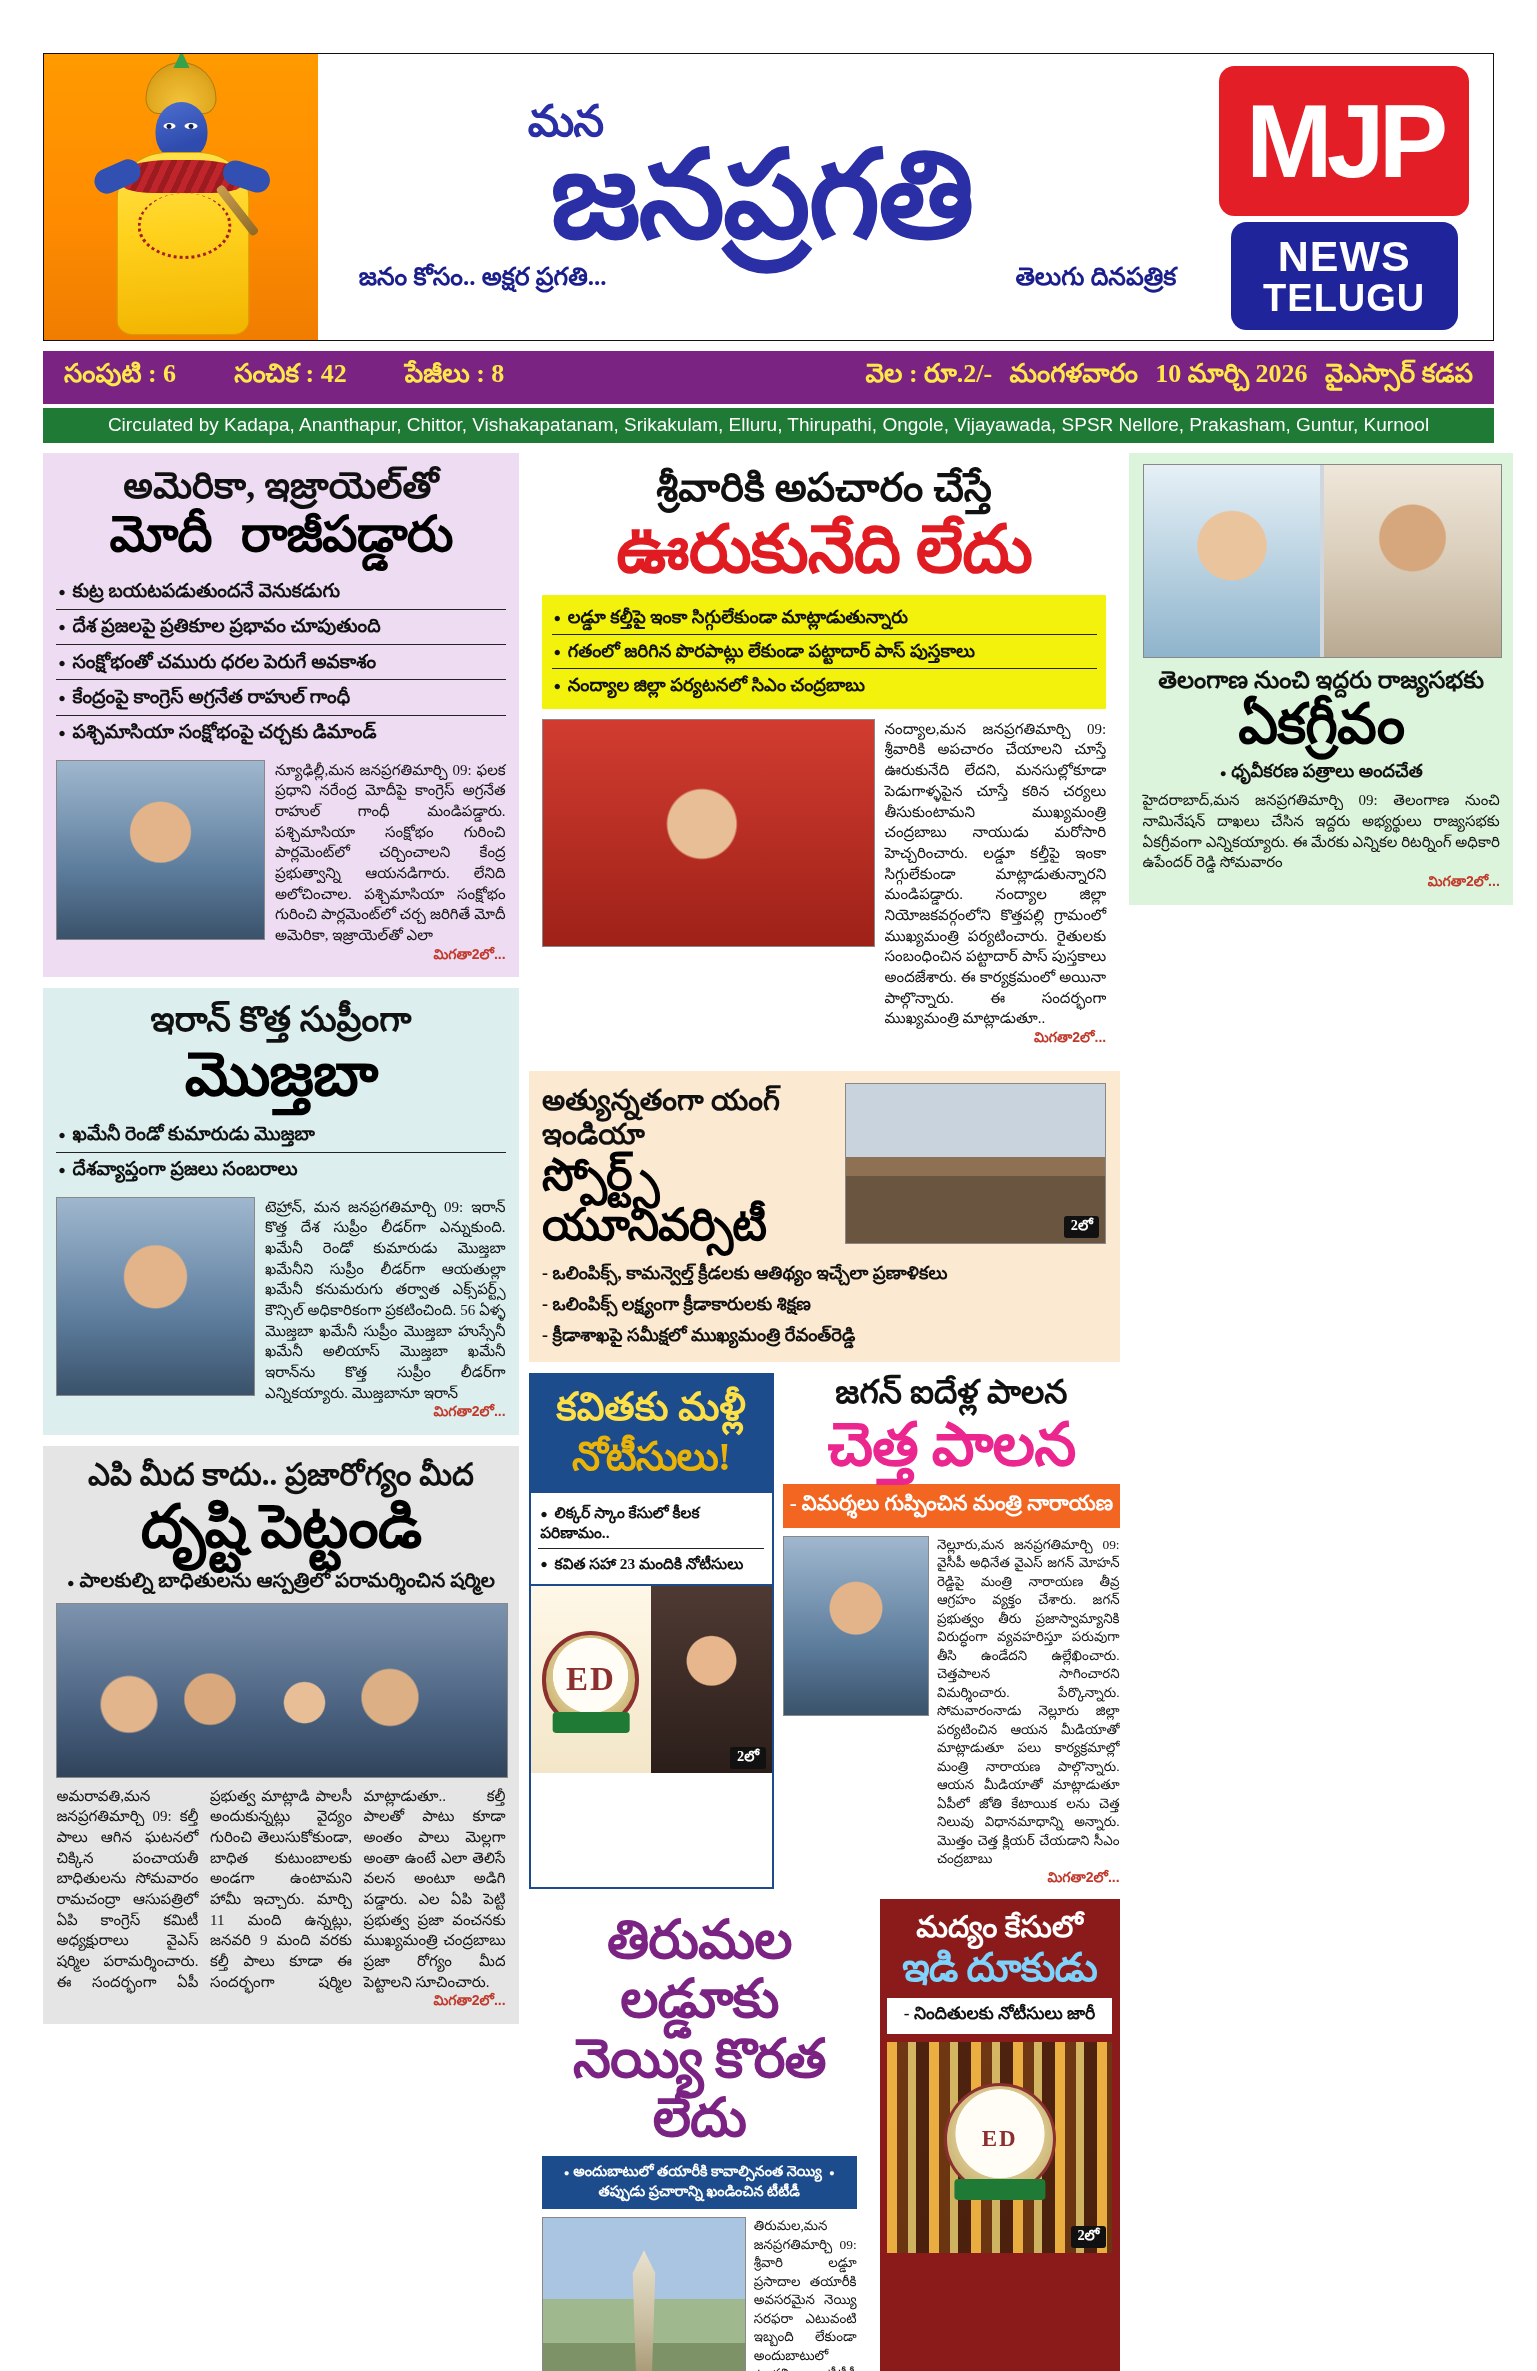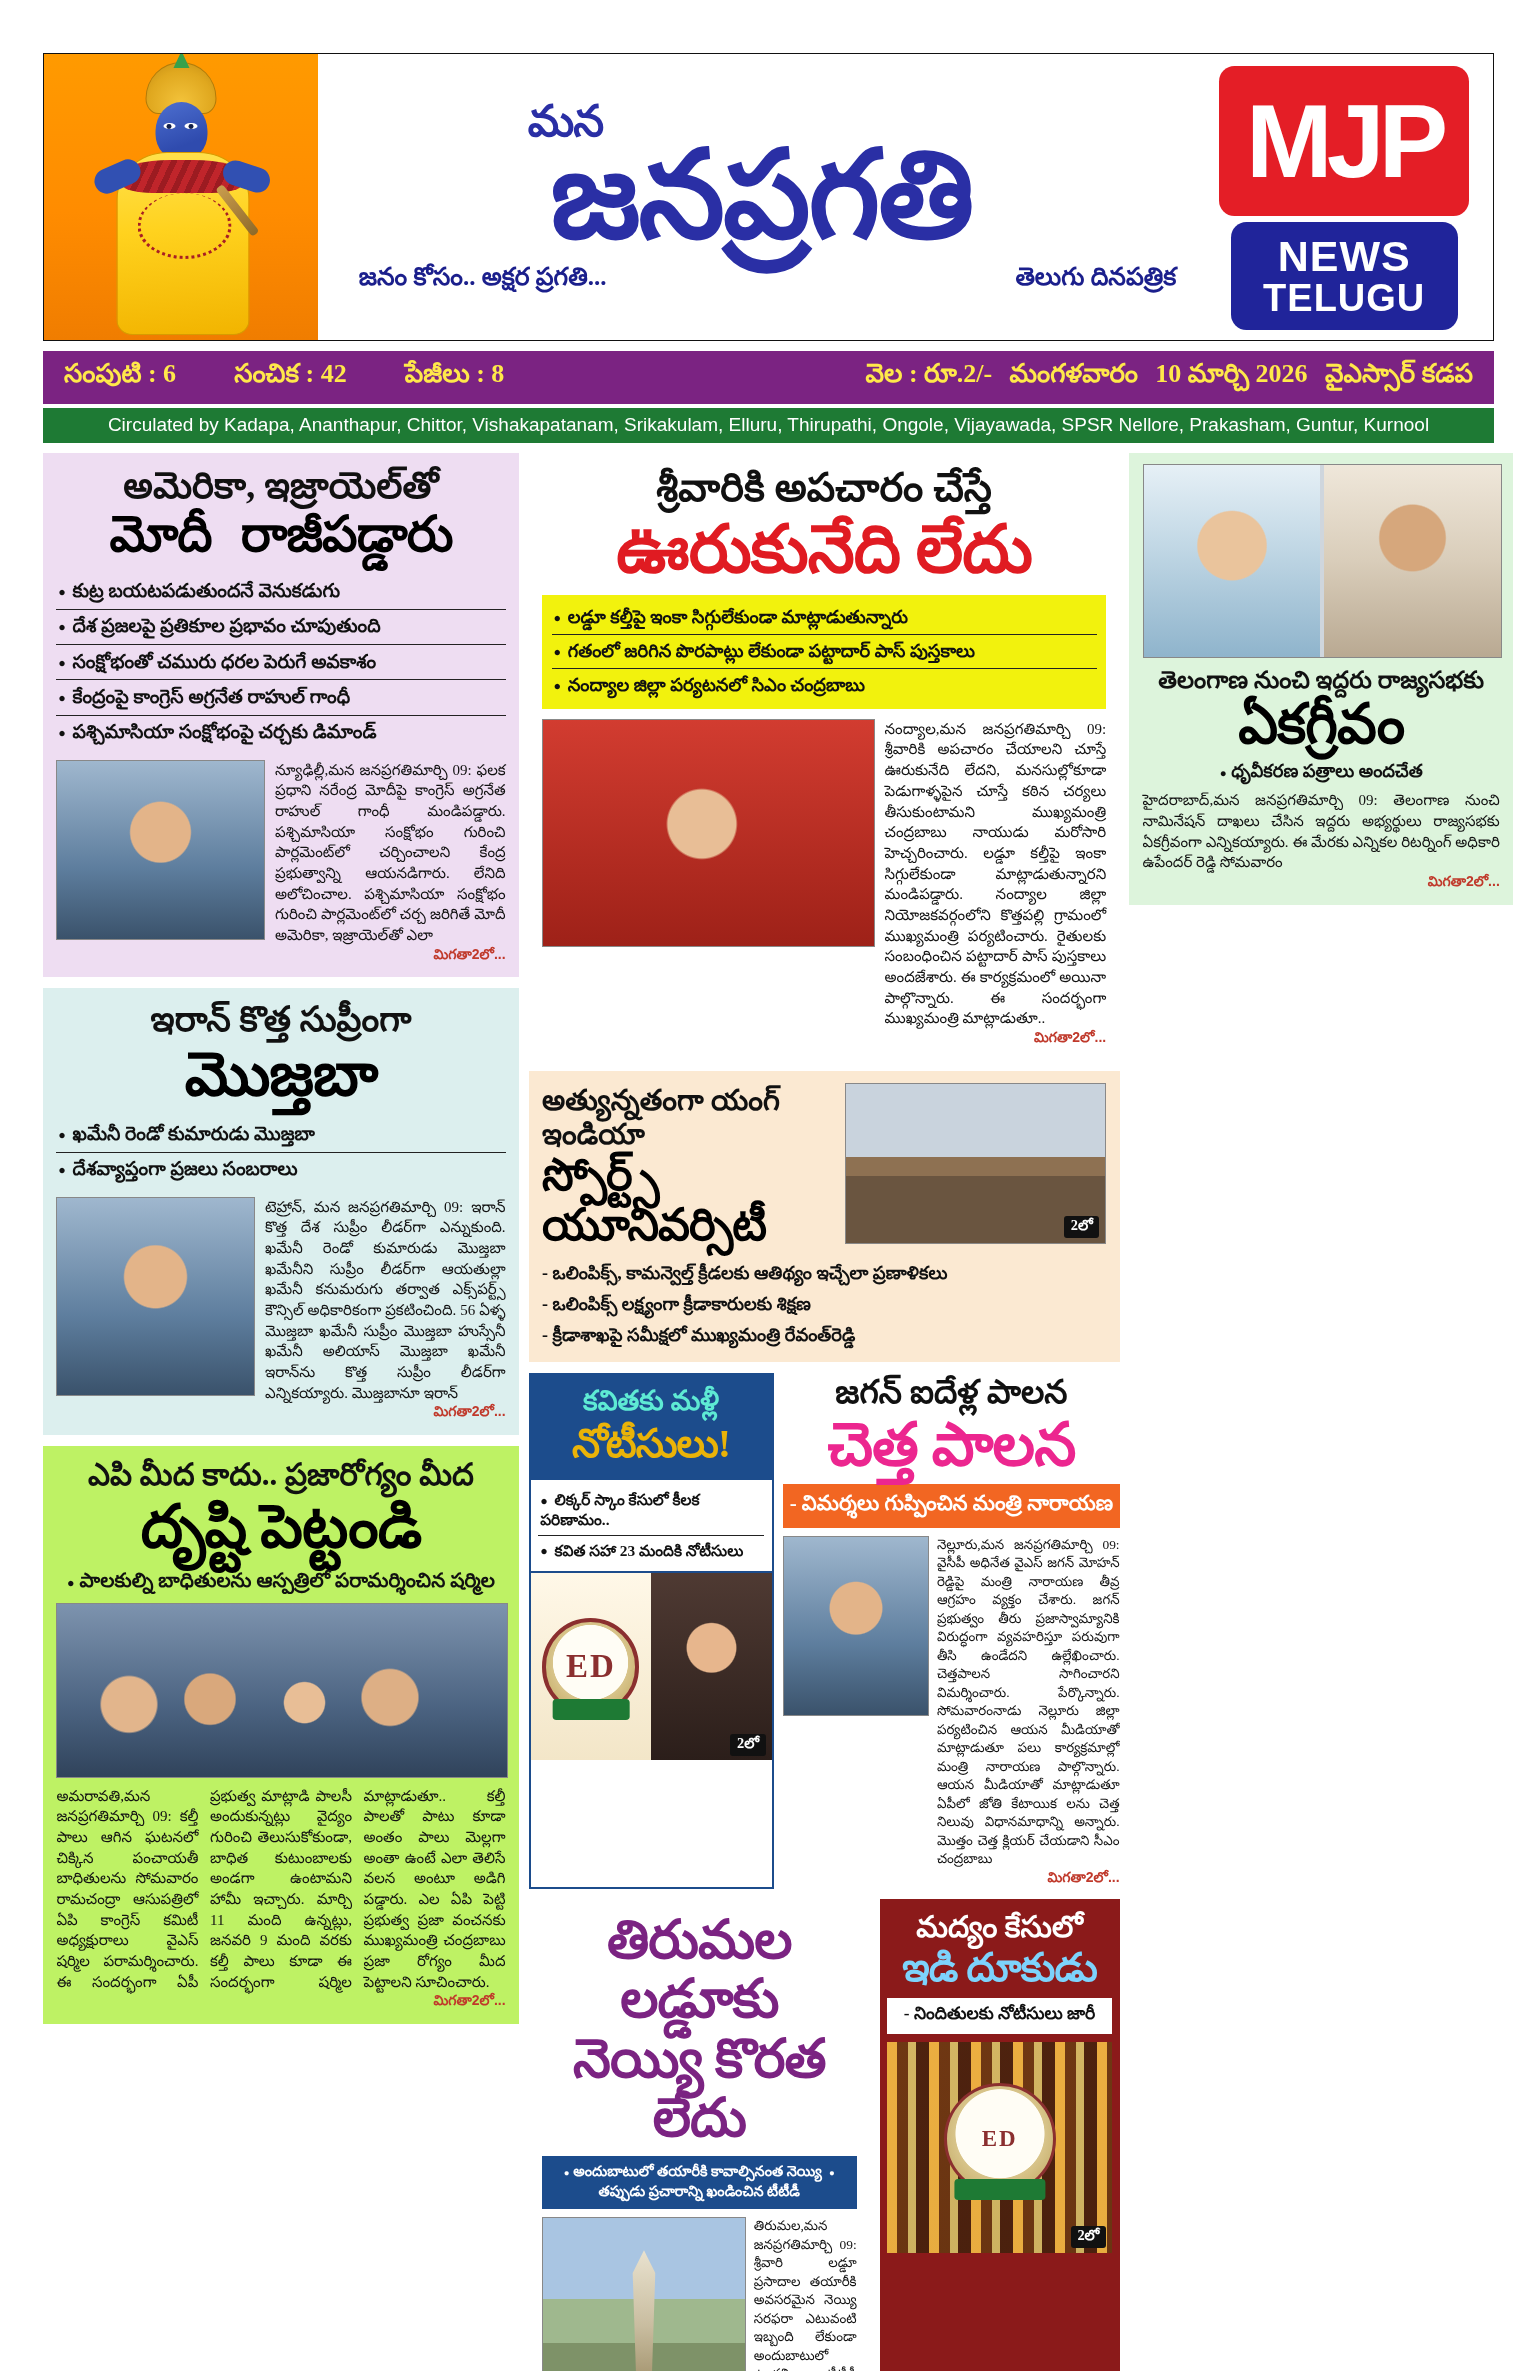--- a/index.html
+++ b/index.html
@@ -323,21 +323,21 @@
           <div class="photo" style="width:197px;height:197px;border:1px solid #888;">
             <div class="ph-man"></div>
           </div>
           <div style="flex:1;">
             <div class="body-text">టెహ్రాన్, మన జనప్రగతిమార్చి 09: ఇరాన్ కొత్త దేశ సుప్రీం లీడర్‌గా ఎన్నుకుంది. ఖమేనీ రెండో కుమారుడు మొజ్తబా ఖమేనీని సుప్రీం లీడర్‌గా ఆయతుల్లా ఖమేనీ కనుమరుగు తర్వాత ఎక్స్‌పర్ట్స్ కౌన్సిల్ అధికారికంగా ప్రకటించింది. 56 ఏళ్ళ మొజ్తబా ఖమేనీ సుప్రీం మొజ్తబా హుస్సేనీ ఖమేనీ అలియాస్ మొజ్తబా ఖమేనీ ఇరాన్‌ను కొత్త సుప్రీం లీడర్‌గా ఎన్నికయ్యారు. మొజ్తబానూ ఇరాన్</div>
             <div class="more">మిగతా2లో...</div>
           </div>
         </div>
       </div>
 
-      <div class="card pad" style="background:#bef264;">
+      <div class="card pad" style="background:#e5e5e5;">
         <div class="hl-small" style="font-size:31px;">ఎపి మీద కాదు.. ప్రజారోగ్యం మీద</div>
         <div class="hl-big" style="font-size:60px;margin-top:0;">దృష్టి పెట్టండి</div>
         <div class="hl-small" style="font-size:20px;margin-top:7.7px;line-height:1.3;">
           <span style="font-size:12.5px;">●</span>
           <span>పాలకుల్ని బాధితులను ఆస్పత్రిలో పరామర్శించిన షర్మిల</span>
         </div>
         <div class="photo" style="width:100%;height:173px;border:1px solid #888;margin-top:9.6px;">
           <div class="ph-crowd"></div>
         </div>
         <div class="body-text cols3" style="margin-top:7.7px;">అమరావతి,మన జనప్రగతిమార్చి 09: కల్తీ పాలు ఆగిన ఘటనలో చిక్కిన పంచాయతీ బాధితులను సోమవారం రామచంద్రా ఆసుపత్రిలో ఏపి కాంగ్రెస్ కమిటీ అధ్యక్షురాలు వైఎస్ షర్మిల పరామర్శించారు. ఈ సందర్భంగా ఏపీ ప్రభుత్వ మాట్లాడి పాలసీ అందుకున్నట్లు వైద్యం గురించి తెలుసుకోకుండా, బాధిత కుటుంబాలకు అండగా ఉంటామని హామీ ఇచ్చారు. మార్చి 11 మంది ఉన్నట్లు, జనవరి 9 మంది వరకు కల్తీ పాలు కూడా ఈ సందర్భంగా షర్మిల మాట్లాడుతూ.. కల్తీ పాలతో పాటు కూడా అంతం పాలు మెల్లగా అంతా ఉంటే ఎలా తెలిసే వలన అంటూ అడిగి పడ్డారు. ఎల ఏపి పెట్టి ప్రభుత్వ ప్రజా వంచనకు ముఖ్యమంత్రి చంద్రబాబు ప్రజా రోగ్యం మీద పెట్టాలని సూచించారు.</div>
@@ -386,21 +386,21 @@
           <li>ఒలింపిక్స్, కామన్వెల్త్ క్రీడలకు ఆతిథ్యం ఇచ్చేలా ప్రణాళికలు</li>
           <li>ఒలింపిక్స్ లక్ష్యంగా క్రీడాకారులకు శిక్షణ</li>
           <li>క్రీడాశాఖపై సమీక్షలో ముఖ్యమంత్రి రేవంత్‌రెడ్డి</li>
         </ul>
       </div>
 
       <div style="display:flex;gap:9.6px;align-items:stretch;">
 
         <div class="card" style="flex:0 0 245px;border:2.9px solid #1C4C8C;background:#fff;">
           <div style="background:#1C4C8C;padding:9.6px 7.7px 13.4px 7.7px;">
-            <div class="hl-small" style="font-size:28px;color:#5eead4;">కవితకు మళ్లీ</div>
+            <div class="hl-small" style="font-size:39px;color:#fde047;">కవితకు మళ్లీ</div>
             <div class="hl-big" style="font-size:40px;color:#eab308;margin-top:5px;">నోటీసులు!</div>
           </div>
           <div style="padding:5.8px 7.7px;">
             <ul class="bullets" style="margin:0;">
               <li style="font-size:15.4px;">లిక్కర్ స్కాం కేసులో కీలక పరిణామం..</li>
               <li style="font-size:15.4px;">కవిత సహా 23 మందికి నోటీసులు</li>
             </ul>
           </div>
           <div style="display:flex;height:187px;border-top:2.9px solid #1C4C8C;">
             <div class="edlogo" style="flex:1;">

